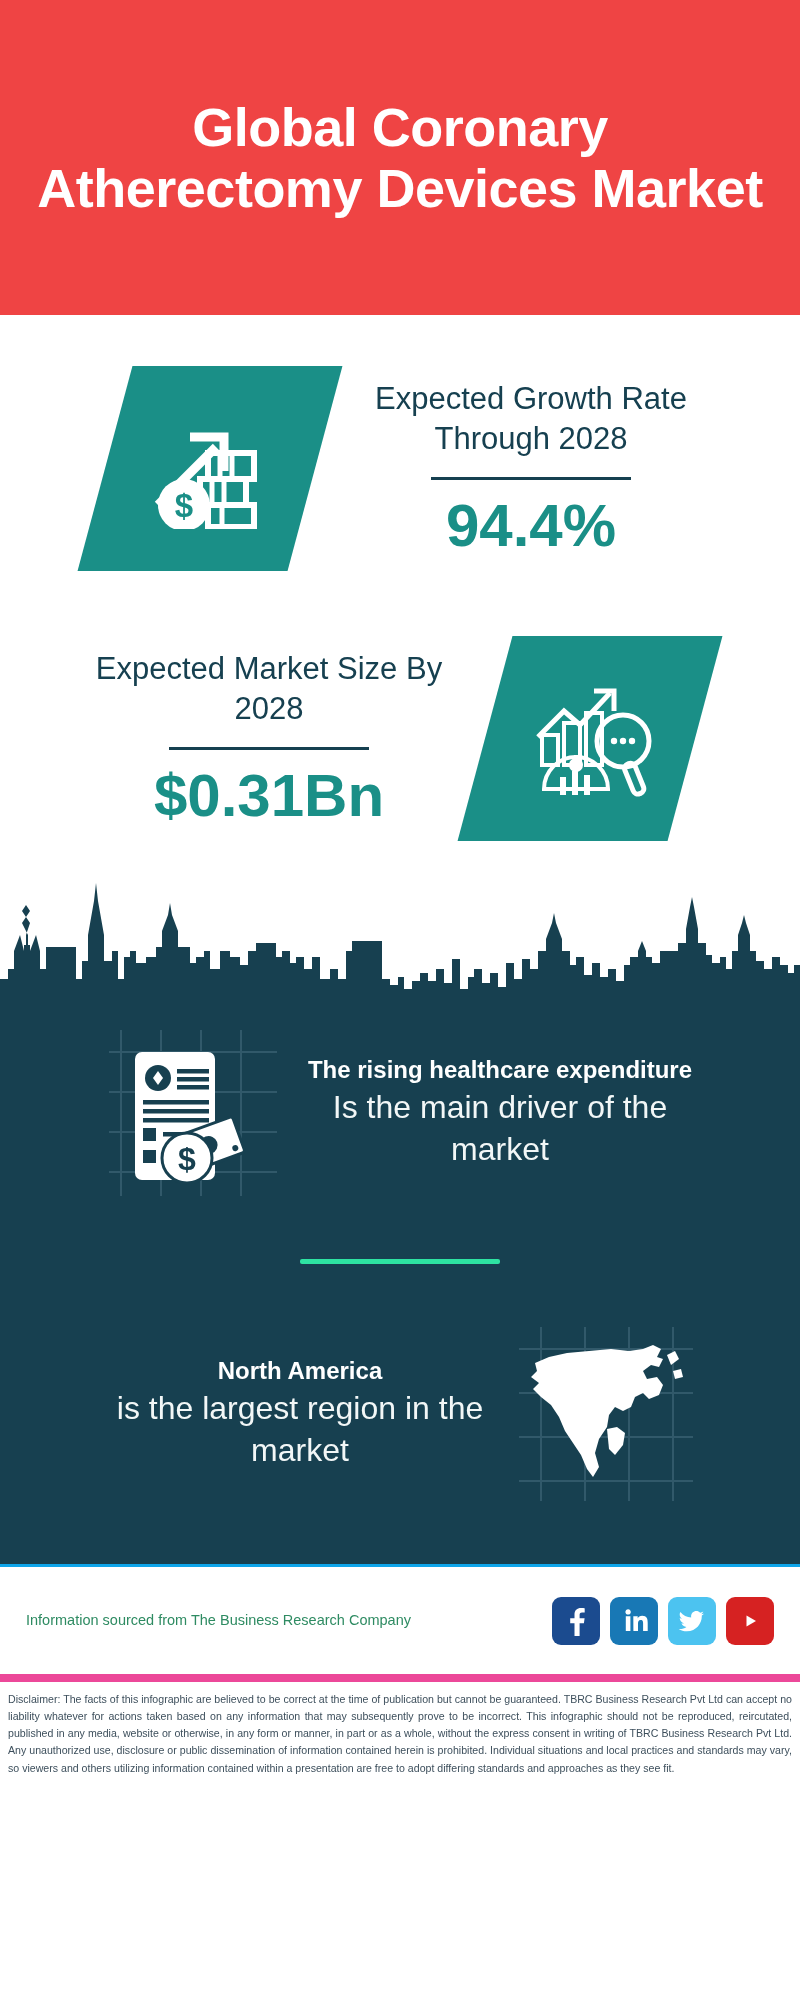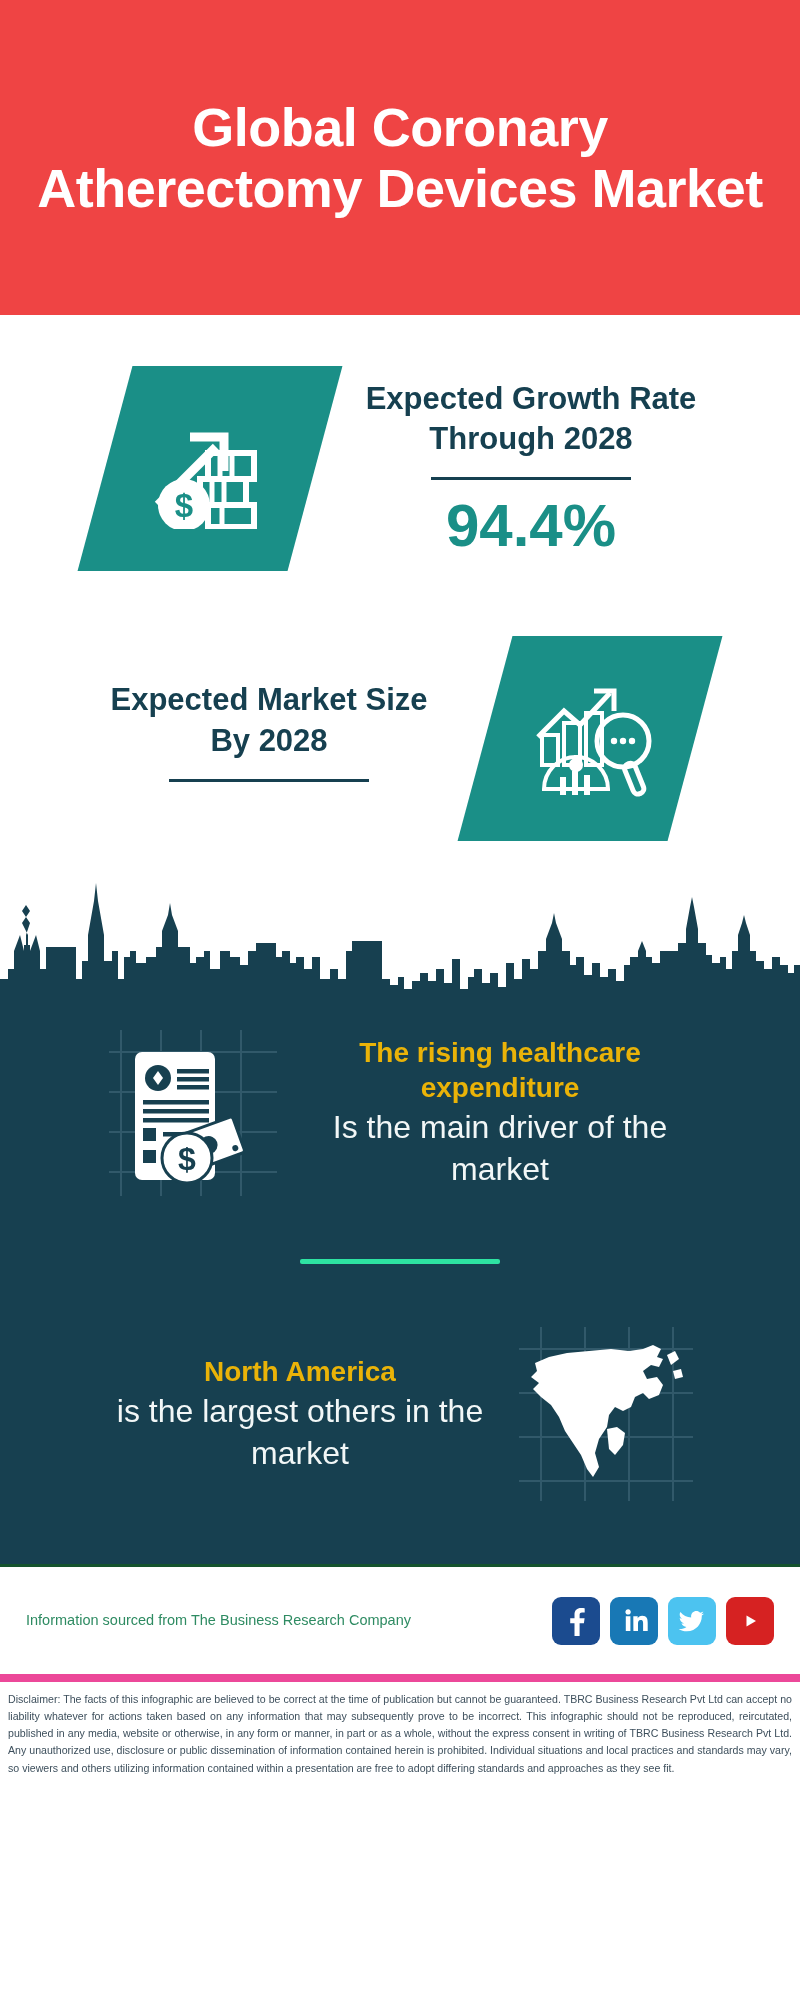--- a/index.html
+++ b/index.html
@@ -73,21 +73,21 @@
 
   .stat-text {
     flex: 0 0 auto;
     width: 360px;
     text-align: center;
     padding: 0 10px;
   }
   .stat-label {
     color: #164050;
     font-size: 31px;
-    font-weight: bold;
+    font-weight: normal;
     line-height: 1.3;
   }
   .stat-rule {
     width: 200px;
     height: 3px;
     background: #164050;
     margin: 18px auto 14px auto;
   }
   .stat-value {
     color: #1a8f87;
@@ -123,22 +123,22 @@
     align-items: center;
     justify-content: center;
   }
   .fact-text {
     width: 400px;
     flex: 0 0 auto;
     text-align: center;
     padding: 0 6px;
   }
   .fact-head {
-    color: #eab308;
-    font-size: 28px;
+    color: #ffffff;
+    font-size: 24px;
     font-weight: bold;
     line-height: 1.25;
   }
   .fact-body {
     color: #f2f7f7;
     font-size: 32px;
     line-height: 1.3;
     margin-top: 2px;
   }
   .green-divider {
@@ -151,21 +151,21 @@
 
   
   .footer {
     background: #ffffff;
     height: 110px;
     display: flex;
     align-items: center;
     justify-content: space-between;
     padding: 0 26px;
     box-sizing: border-box;
-    border-top: 3px solid #14532d;
+    border-top: 3px solid #0ea5e9;
   }
   .source-text {
     color: #2e8b62;
     font-size: 14.5px;
     line-height: 1.75;
   }
   .socials { display: flex; gap: 10px; }
   .social {
     width: 48px;
     height: 48px;
@@ -251,20 +251,21 @@
             <circle cx="90" cy="64" r="3.2" fill="#ffffff"></circle>
             <circle cx="99" cy="64" r="3.2" fill="#ffffff"></circle>
             <circle cx="108" cy="64" r="3.2" fill="#ffffff"></circle>
             <rect x="104" y="86" width="11" height="32" rx="5" fill="none" stroke="#ffffff" stroke-width="5" transform="rotate(-22 109 100)"></rect>
           </svg>
         </span>
       </div>
       <div class="stat-text">
         <div class="stat-label">Expected Market Size By 2028</div>
         <div class="stat-rule"></div>
+        <div class="stat-value">$0.31Bn</div>
       </div>
     </div>
   </div>
 
   <svg class="skyline" viewBox="0 0 800 130" preserveAspectRatio="none">
     <path fill="#174050" d="M0 130 V106 H8 V96 H14 V78 L20 62 L24 78 V72 H28 V62 L22 50 L26 44 L22 38 L26 32 L30 38 L26 44 L30 50 L26 62 V72 H30 V78 L36 62 L40 78 V96 H46 V74 H76 V106 H82 V88 H88 V62 L94 28 L96 10 L98 28 L104 62 V88 H112 V78 H118 V106 H124 V84 H130 V78 H136 V90 H146 V84 H156 V74 H162 V58 L168 42 L170 30 L172 42 L178 58 V74 H190 V90 H196 V84 H204 V78 H210 V96 H220 V78 H230 V84 H240 V92 H248 V78 H256 V70 H276 V84 H282 V78 H290 V90 H296 V84 H304 V96 H312 V84 H320 V106 H330 V96 H338 V106 H346 V78 H352 V68 H382 V106 H390 V112 H398 V104 H404 V116 H412 V108 H420 V100 H428 V108 H436 V96 H444 V110 H452 V86 H460 V116 H468 V104 H474 V96 H482 V110 H490 V100 H498 V114 H506 V90 H514 V106 H522 V86 H530 V96 H538 V78 H546 V66 L552 50 L554 40 L556 50 L562 66 V78 H570 V92 H576 V84 H584 V102 H592 V90 H600 V104 H608 V96 H616 V108 H624 V92 H630 V84 H638 V78 L642 68 L646 78 V84 H652 V90 H660 V78 H678 V70 H686 V56 L690 34 L692 24 L694 34 L698 56 V70 H706 V82 H712 V90 H720 V84 H726 V96 H732 V78 H738 V62 L742 50 L744 42 L746 50 L750 62 V78 H756 V88 H764 V96 H772 V84 H780 V92 H788 V100 H794 V92 H800 V130 Z"></path>
   </svg>
 
   <div class="dark-body">
 
@@ -335,21 +336,21 @@
             <line x1="8" y1="162" x2="182" y2="162"></line>
           </g>
           <path fill="#ffffff" d="M24 44 L38 38 L56 34 L78 32 L100 30 L118 32 L132 30 L142 26 L150 30 L146 38 L152 40 L148 48 L140 46 L132 52 L136 60 L146 58 L152 66 L148 76 L138 80 L132 74 L124 78 L120 88 L112 92 L104 88 L98 96 L96 108 L88 120 L84 134 L88 148 L82 158 L76 150 L70 136 L62 124 L54 112 L48 98 L40 86 L30 78 L22 70 L28 64 L20 58 L26 52 Z"></path>
           <path fill="#ffffff" d="M96 110 L106 108 L114 114 L112 126 L104 136 L98 130 Z"></path>
           <path fill="#ffffff" d="M156 36 L164 32 L168 40 L160 46 Z"></path>
           <path fill="#ffffff" d="M162 52 L170 50 L172 58 L164 60 Z"></path>
         </svg>
       </div>
       <div class="fact-text">
         <div class="fact-head">North America</div>
-        <div class="fact-body">is the largest others in the market</div>
+        <div class="fact-body">is the largest region in the market</div>
       </div>
     </div>
   </div>
 
   <div class="footer">
     <div class="source-text">
       <div>Information sourced from The Business Research Company</div>
     </div>
     <div class="socials">
       <div class="social" style="background:#1b4b8f">

